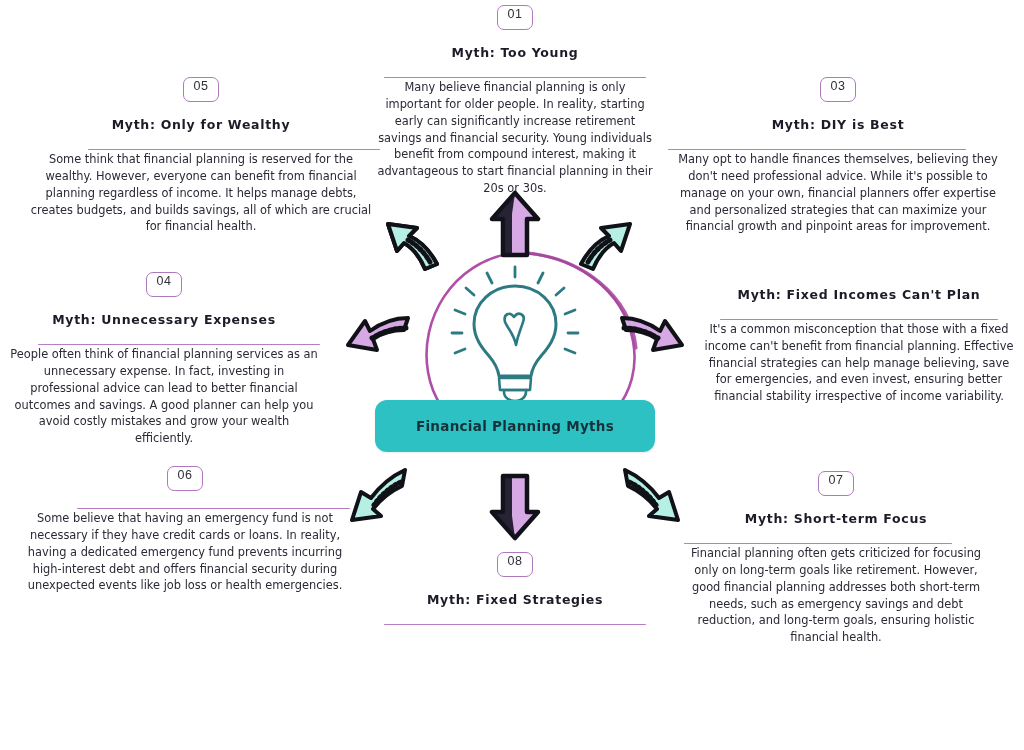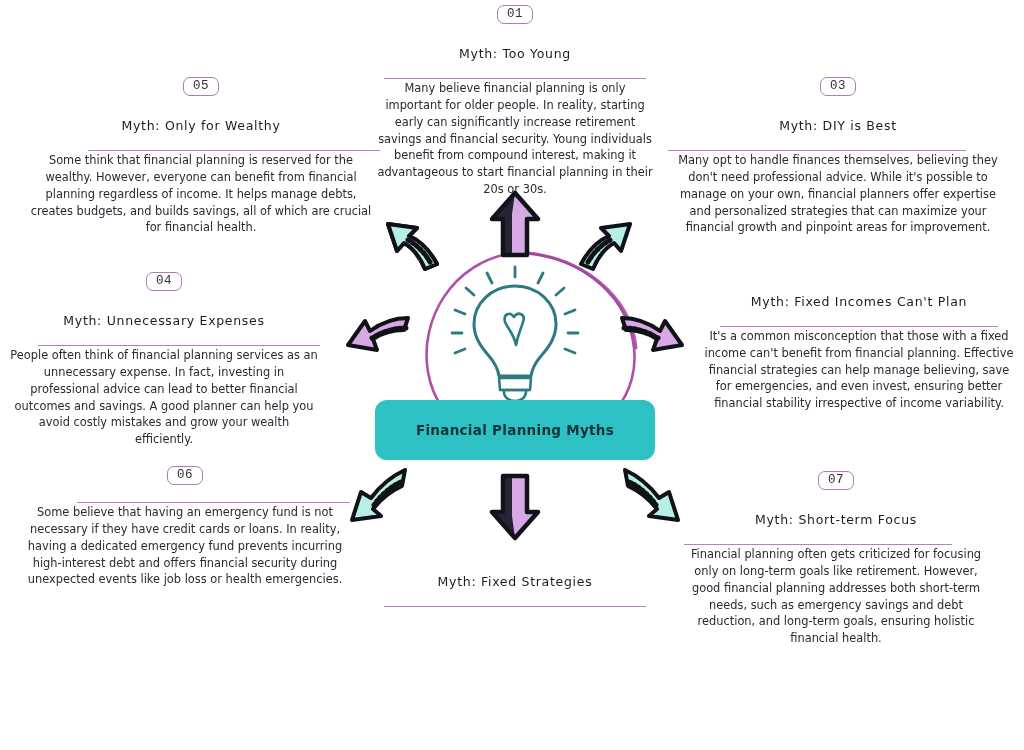--- a/index.html
+++ b/index.html
@@ -15,32 +15,32 @@
 
   
   .myth{position:absolute;}
   .badge-row{display:flex;justify-content:center;align-items:center;}
   .badge{
     border:1.6px solid #b079bd;
     border-radius:7px;
     color:#30303c;
     font-size:12.5px;
     letter-spacing:.6px;
-    padding:1px 9px 2px 9px;
+    padding:1px 9px 8px 9px;
     line-height:1.15;
     background:#fff;
-    font-family:Liberation Mono, monospace;
+    font-family:Liberation Sans, sans-serif;
   }
   .myth-title{
     text-align:center;
     font-size:12.5px;
-    font-weight:normal;
+    font-weight:bold;
     letter-spacing:.7px;
     color:#1c1c28;
-    margin-top:22px;
+    margin-top:15px;
     white-space:nowrap;
   }
   .divider{
     height:0;
     border-top:1.7px solid #b273bf;
     border-radius:2px;
     margin:17px auto 0 auto;
     opacity:.92;
   }
   .myth-body{
@@ -49,21 +49,21 @@
     line-height:1.47;
     color:#2a2a36;
     margin-top:1px;
   }
 
   
   #hub{position:absolute;left:0;top:0;width:1024px;height:750px;pointer-events:none;}
   .banner{
     position:absolute;
     left:375px;top:400px;
-    width:280px;height:60px;
+    width:280px;height:52px;
     background:#2ec1c3;
     border-radius:12px;
     display:flex;align-items:center;justify-content:center;
     box-shadow:0 1px 2px rgba(0,0,0,.08);
   }
   .banner-label{
     font-size:13.5px;
     font-weight:bold;
     letter-spacing:.3px;
     color:#15323a;
@@ -127,20 +127,23 @@
   <div class="myth" style="left:676px;top:471px;width:320px;">
     <div class="badge-row">
       <span class="badge">07</span>
     </div>
     <div class="myth-title">Myth:  Short-term Focus</div>
     <div class="divider" style="width:268px;margin-left:8px;"></div>
     <div class="myth-body" style="padding:0 4px;">Financial planning often gets criticized for focusing only on long-term goals like retirement. However, good financial planning addresses both short-term needs, such as emergency savings and debt reduction, and long-term goals, ensuring holistic financial health.</div>
   </div>
 
   <div class="myth" style="left:370px;top:552px;width:290px;">
+    <div class="badge-row">
+      <span class="badge">08</span>
+    </div>
     <div class="myth-title">Myth:  Fixed Strategies</div>
     <div class="divider" style="width:262px;"></div>
   </div>
 
   <svg id="hub" viewBox="0 0 1024 750">
 
     <g>
       <path d="M513 253 C 576 252 624 292 633 341 C 643 394 604 440 546 447
                C 487 454 437 424 428 372 C 419 320 452 262 513 253 Z" fill="none" stroke="#b04fa8" stroke-width="2.6" stroke-linecap="round" transform="translate(0,0) scale(1)" style="transform-origin:center;"></path>
       <path d="M516 252 C 583 255 631 297 636 348" fill="none" stroke="#a3459c" stroke-width="3.2" stroke-linecap="round" opacity=".85"></path>

